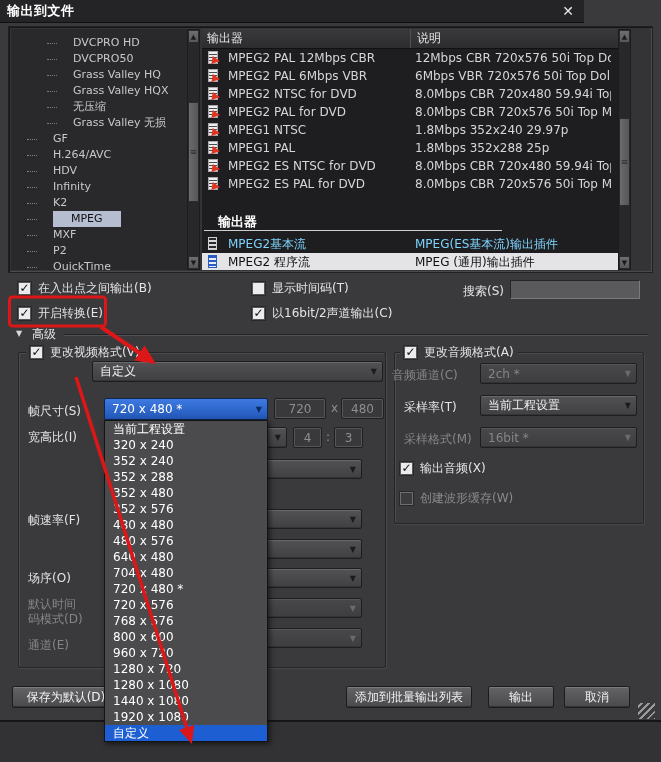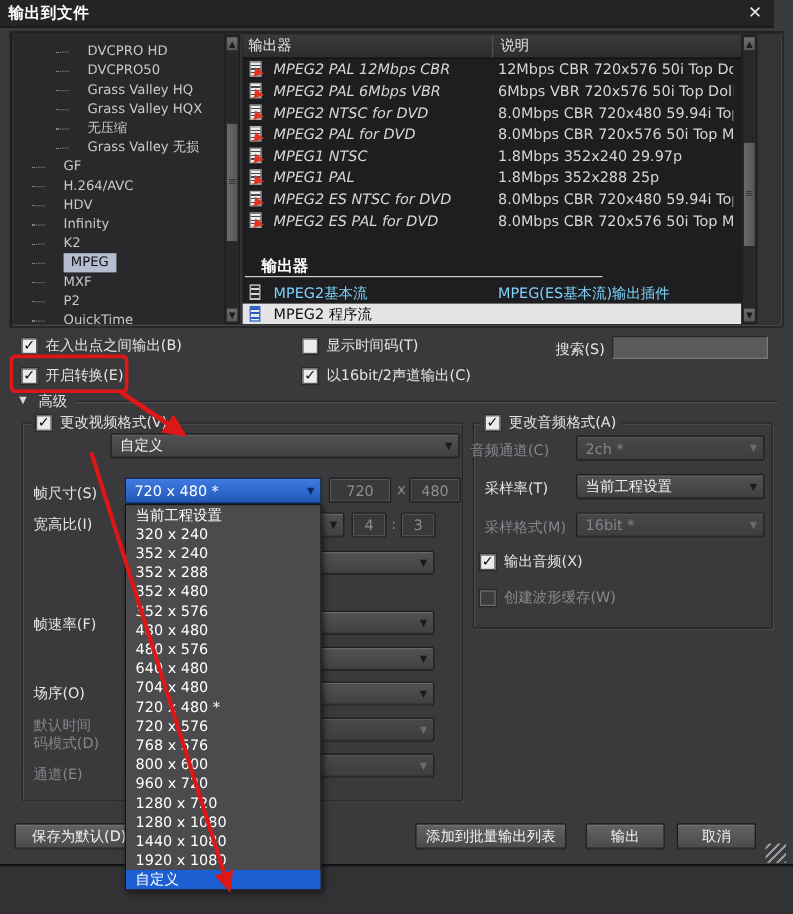--- a/index.html
+++ b/index.html
@@ -1,48 +1,48 @@
 <!DOCTYPE html>
 <html><head>
 <meta charset="utf-8">
 <style>
   html,body{margin:0;padding:0;}
   body{width:661px;height:762px;background:#323234;font-family:"DejaVu Sans","Liberation Sans",sans-serif;overflow:hidden;}
   #app{position:relative;width:661px;height:762px;}
   .dialog{position:absolute;left:0;top:0;width:661px;height:722px;background:#3a3a3c;border-bottom:2px solid #151517;box-sizing:border-box;}
   
-  .titlebar{position:absolute;left:0;top:0;width:645px;height:22px;background:#242426;border-bottom:1px solid #111;display:flex;align-items:center;}
+  .titlebar{position:absolute;left:0;top:0;width:584px;height:22px;background:#242426;border-bottom:1px solid #111;display:flex;align-items:center;}
   .title{color:#fff;font-weight:bold;font-size:13px;padding-left:7px;letter-spacing:.5px;}
   .close{margin-left:auto;color:#e8e8ea;font-size:14px;font-weight:bold;padding:0 10px;cursor:default;}
   
   .top-panel{position:absolute;left:8px;top:26px;width:645px;height:247px;background:#343436;border:1px solid #202022;box-shadow:inset 1px 1px 0 #161618, inset -1px -1px 0 #4a4a4c;box-sizing:border-box;}
   .tree{position:absolute;left:2px;top:2px;width:176px;height:241px;background:#29292b;overflow:hidden;padding-top:6px;box-sizing:border-box;}
   .tree-item{height:16px;line-height:16px;font-size:11px;color:#c9c9cc;display:flex;align-items:center;white-space:nowrap;gap:12px;}
   .tree-item.lvl1{padding-left:16px;}
   .tree-item.lvl2{padding-left:36px;}
   .tree-dash{width:10px;border-top:1px dotted #808084;margin-right:4px;flex:0 0 auto;}
-  .tree-item.sel .tree-label{background:#b6bdd1;color:#101012;padding:0 6px;}
+  .tree-item.sel .tree-label{background:#b6bdd1;color:#101012;padding:0 18px;}
   
   .scrollbar{position:absolute;width:13px;background:#28282a;border:1px solid #1c1c1e;box-sizing:border-box;}
   .tree-sb{left:178px;top:2px;height:241px;}
   .list-sb{left:609px;top:2px;height:241px;}
   .sb-btn{position:absolute;left:0;width:11px;height:13px;background:linear-gradient(#6e6e70,#58585a);color:#1a1a1c;font-size:7px;text-align:center;line-height:13px;border:1px solid #2a2a2c;box-sizing:border-box;}
   .sb-btn.top{top:0;}
   .sb-btn.bottom{bottom:0;}
   .sb-thumb{position:absolute;left:0;width:11px;background:linear-gradient(90deg,#6a6a6c,#565658);border:1px solid #2a2a2c;box-sizing:border-box;display:flex;align-items:center;justify-content:center;}
   .tree-sb .sb-thumb{top:72px;height:100px;}
   .list-sb .sb-thumb{top:88px;height:88px;}
   .grip{color:#2c2c2e;font-size:9px;line-height:1;}
   
   .elist{position:absolute;left:193px;top:2px;width:416px;height:241px;background:#1e1e20;overflow:hidden;}
   .elist-header{position:absolute;left:0;top:0;width:100%;height:20px;background:linear-gradient(#39393b,#2d2d2f);border-bottom:1px solid #111;box-sizing:border-box;display:flex;font-size:12px;color:#e4e4e6;}
   .elist-header .col1{width:209px;padding-left:5px;line-height:19px;border-right:1px solid #505052;box-sizing:border-box;}
   .elist-header .col2{padding-left:6px;line-height:19px;flex:1;}
   .erow{position:absolute;left:0;width:100%;height:18px;display:flex;align-items:center;font-size:12px;color:#d6d6d8;}
-  .erow .ename{position:absolute;left:26px;white-space:nowrap;font-style:italic;}
+  .erow .ename{position:absolute;left:26px;white-space:nowrap;}
   .erow .edesc{position:absolute;left:213px;white-space:nowrap;overflow:hidden;width:196px;}
   .icon-export{position:absolute;left:5px;top:2px;width:16px;height:14px;}
   .icon-export .film{position:absolute;left:1px;top:0;width:8px;height:11px;border:1px solid #aaa;background:repeating-linear-gradient(#ededed 0 2px,#4a4a4c 2px 3px);}
   .icon-export .red-arrow{position:absolute;left:5px;top:6px;width:0;height:0;border:4px solid transparent;border-left:8px solid #e23420;transform:rotate(10deg);}
   .group-sep{position:absolute;left:0;top:182px;width:100%;}
   .group-title{display:inline-block;margin-left:16px;font-size:13px;font-weight:bold;color:#fff;padding-bottom:3px;}
   .group-line{position:absolute;left:2px;top:19px;width:298px;border-top:1px solid #cfcfd2;}
   .prow{position:absolute;left:0;width:100%;height:18px;display:flex;align-items:center;font-size:12px;color:#7dd3fc;}
   .prow.sel{background:#e4e4e6;color:#101012;}
   .prow .ename{position:absolute;left:26px;white-space:nowrap;}
@@ -246,20 +246,21 @@
         </div>
         <div id="prows">
             <div class="prow" style="top: 206px;">
               <span class="icon-film2"></span>
               <span class="ename">MPEG2基本流</span>
               <span class="edesc">MPEG(ES基本流)输出插件</span>
             </div>
             <div class="prow sel" style="top: 224px; text-decoration: underline;">
               <span class="icon-film2"></span>
               <span class="ename">MPEG2 程序流</span>
+              <span class="edesc">MPEG (通用)输出插件</span>
             </div>
           </div>
       </div>
 
       <div class="scrollbar list-sb">
         <div class="sb-btn top">▲</div>
         <div class="sb-thumb">
             <span class="grip">≡</span>
           </div>
         <div class="sb-btn bottom">▼</div>

